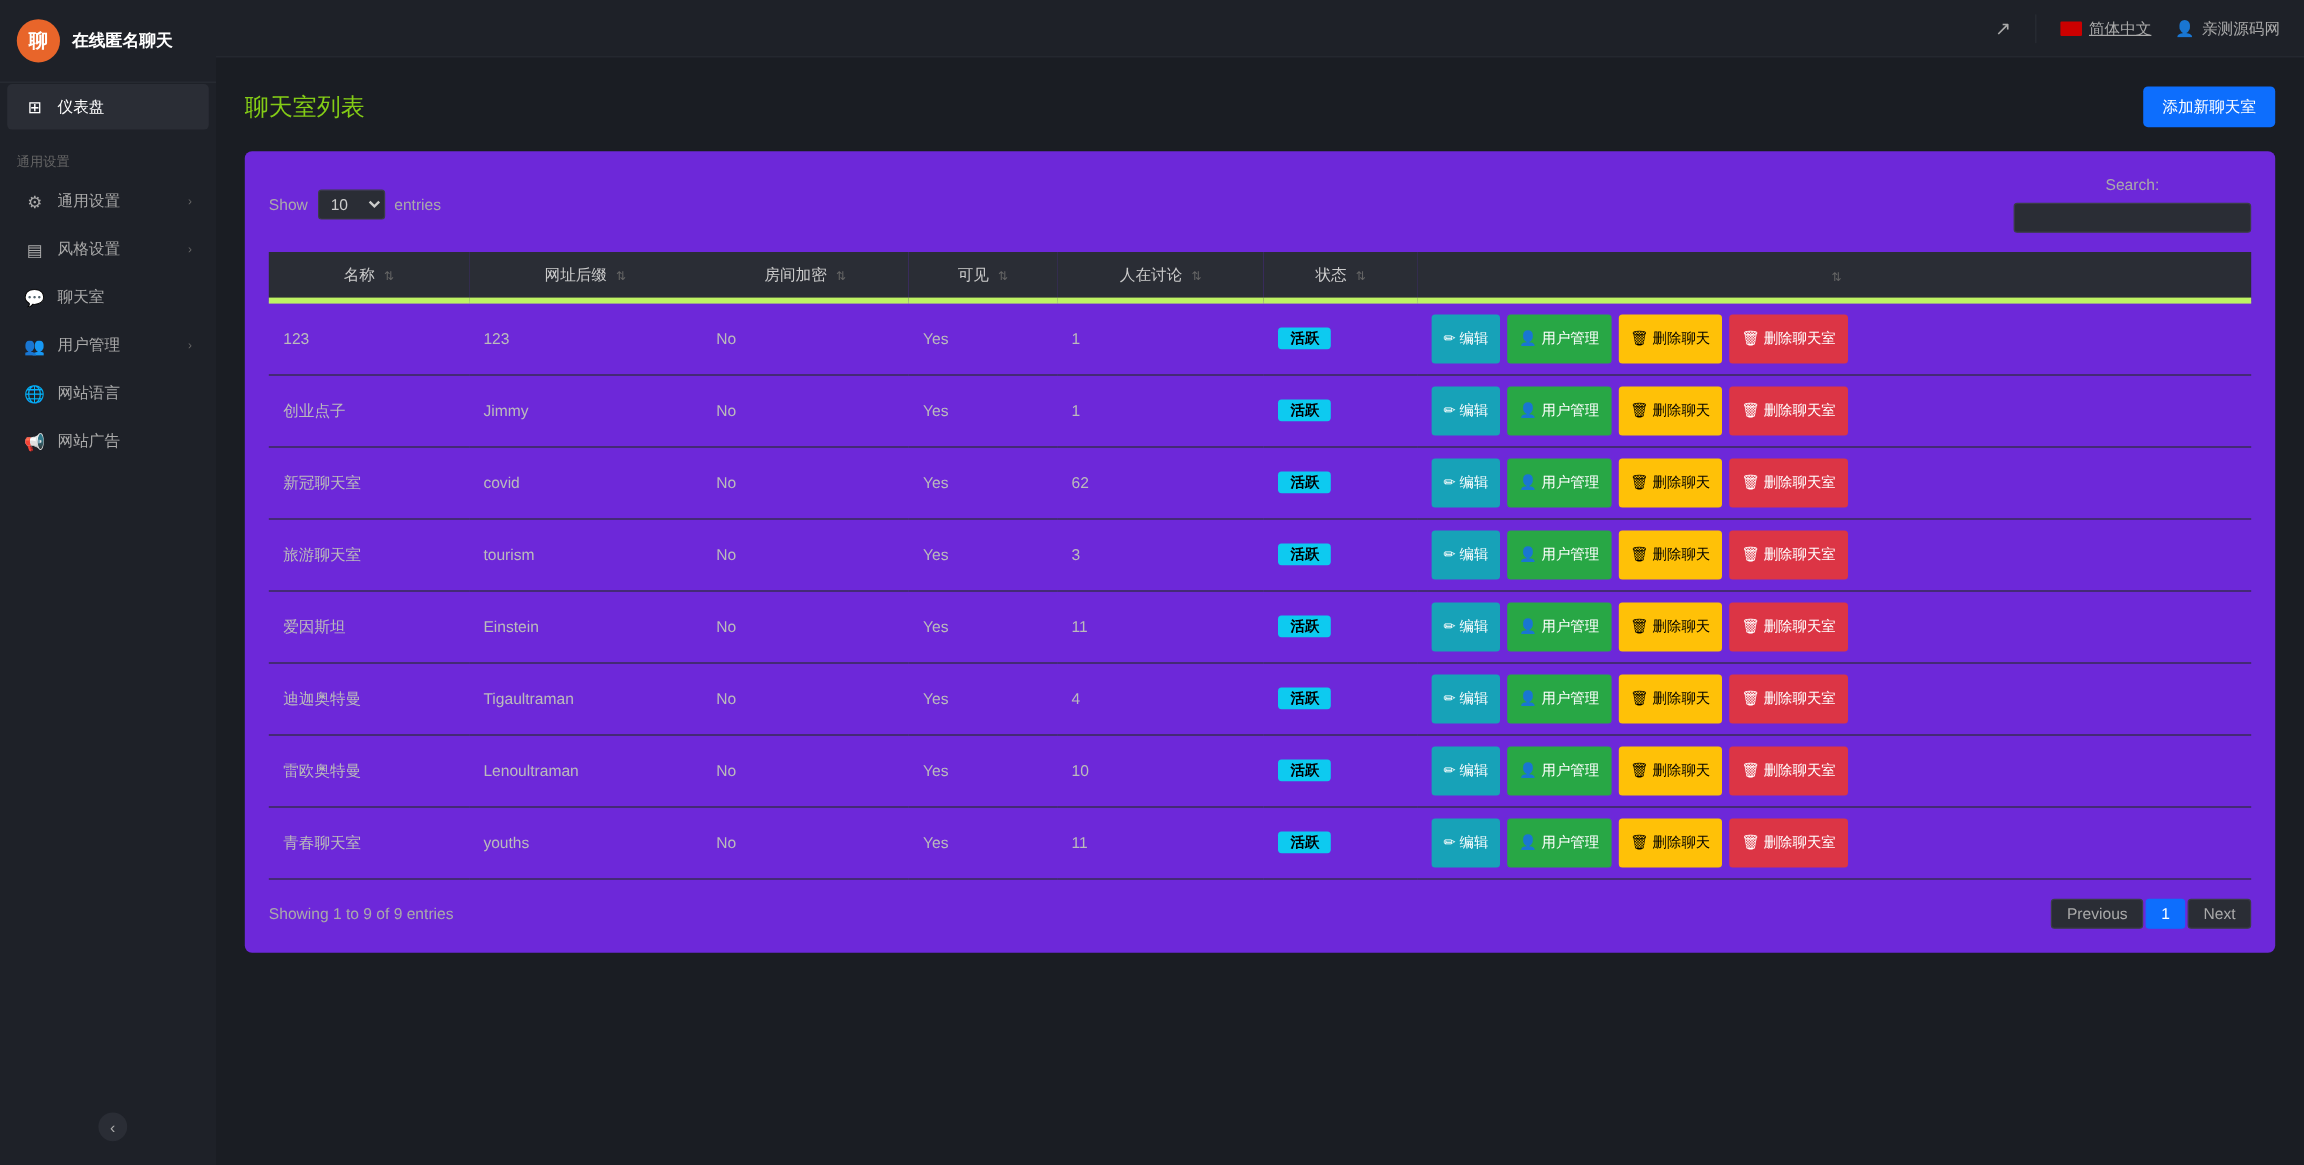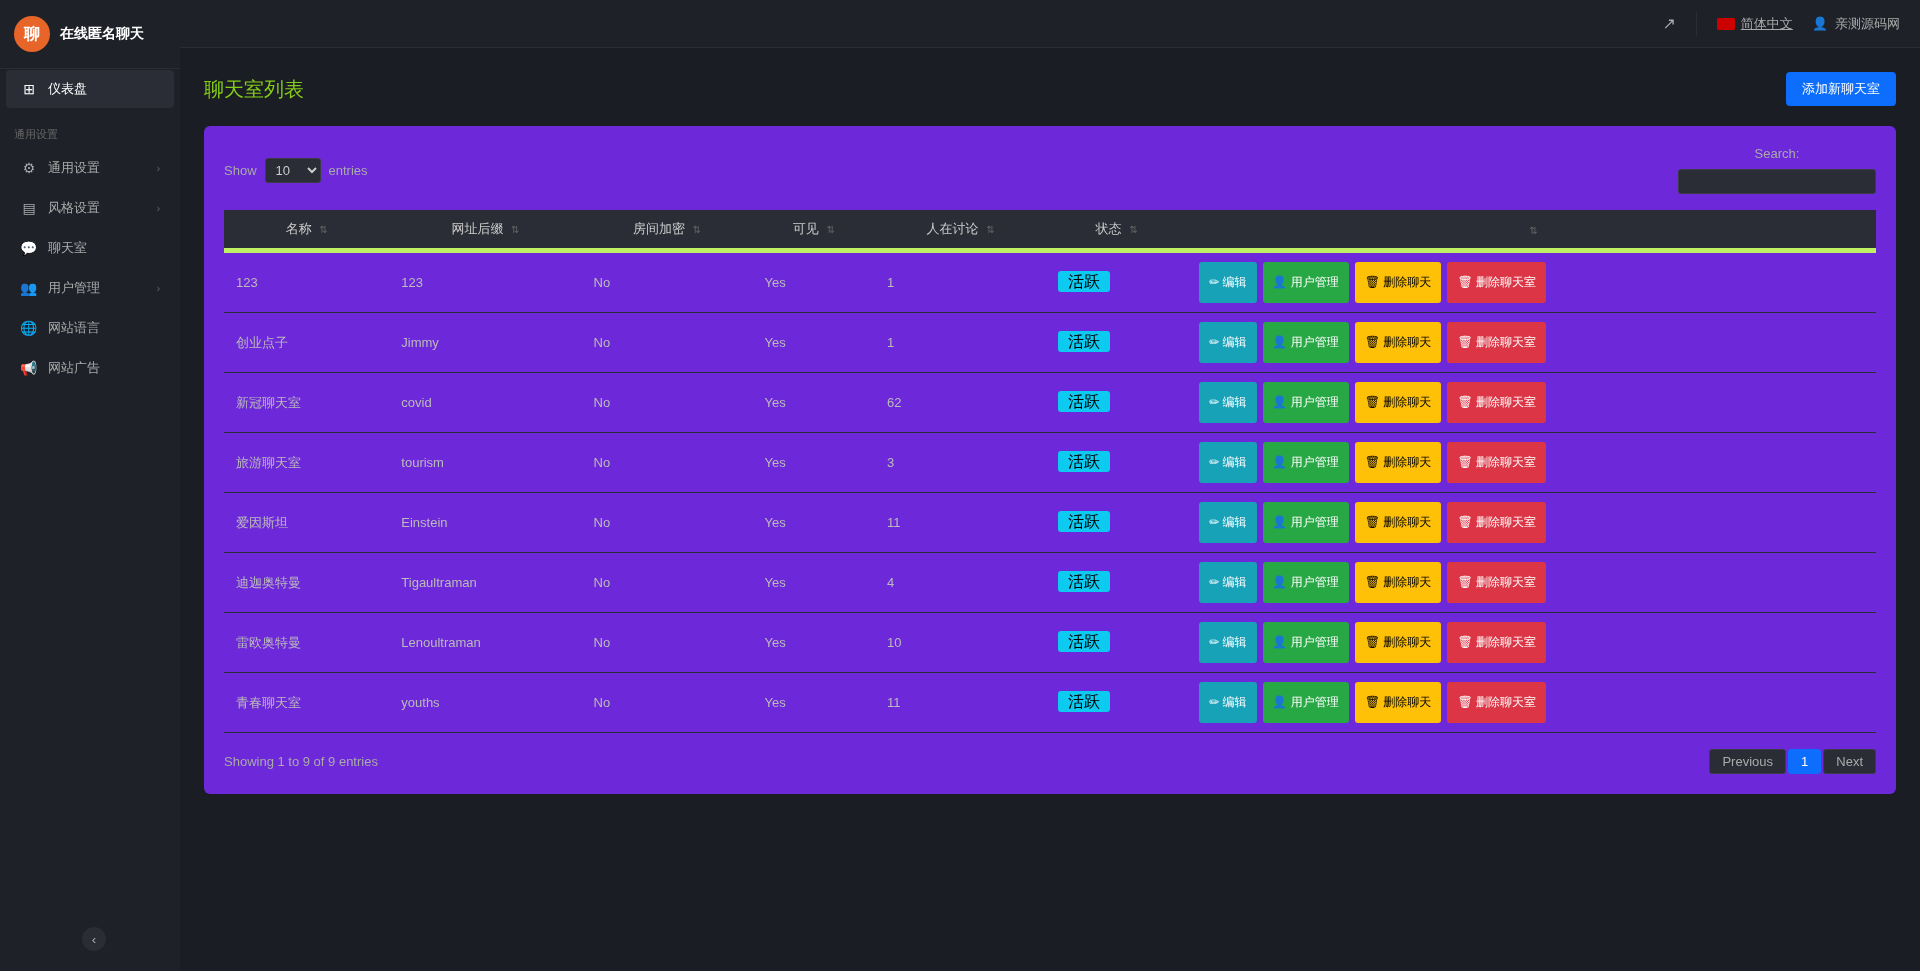--- a/index.html
+++ b/index.html
@@ -40,21 +40,21 @@
     .table-show select { background: #2a2d35; border: 1px solid #3a3d45; color: #ccc; padding: 3px 6px; border-radius: 3px; font-size: 13px; }
     .table-search { display: flex; align-items: center; gap: 8px; color: #aaa; font-size: 13px; flex-direction: column; }
     .table-search input { background: #2a2d35; border: 1px solid #3a3d45; color: #ccc; padding: 4px 10px; border-radius: 3px; font-size: 13px; outline: none; }
 
     table { width: 100%; border-collapse: collapse; }
     thead tr { background: #2a2d35; }
     th { padding: 10px 12px; text-align: center; color: #ccc; font-weight: normal; font-size: 13px; border-bottom: 5px solid #bef264; white-space: nowrap; }
     th .sort-icon { color: #666; margin-left: 4px; font-size: 10px; }
     td { padding: 9px 12px; border-bottom: 1px solid #2a2d35; color: #bbb; font-size: 13px; }
 
-    .badge-active { background: #0dcaf0; color: #000; padding: 2px 10px; border-radius: 3px; font-size: 16px; font-weight: normal; }
+    .badge-active { background: #0dcaf0; color: #000; padding: 2px 10px; border-radius: 3px; font-size: 12px; font-weight: bold; }
 
     .action-btns { display: flex; gap: 6px; flex-wrap: nowrap; }
     .btn-edit { background: #17a2b8; color: white; border: none; padding: 12px 10px; border-radius: 3px; cursor: pointer; font-size: 12px; white-space: nowrap; }
     .btn-user { background: #28a745; color: white; border: none; padding: 4px 10px; border-radius: 3px; cursor: pointer; font-size: 12px; white-space: nowrap; }
     .btn-del-msg { background: #ffc107; color: #000; border: none; padding: 4px 10px; border-radius: 3px; cursor: pointer; font-size: 12px; white-space: nowrap; }
     .btn-del-room { background: #dc3545; color: white; border: none; padding: 4px 10px; border-radius: 3px; cursor: pointer; font-size: 12px; white-space: nowrap; }
 
     .table-footer { display: flex; align-items: center; justify-content: space-between; margin-top: 16px; color: #aaa; font-size: 13px; }
     .pagination { display: flex; gap: 2px; }
     .page-btn { background: #2a2d35; border: 1px solid #3a3d45; color: #aaa; padding: 4px 12px; border-radius: 3px; cursor: pointer; font-size: 13px; }

